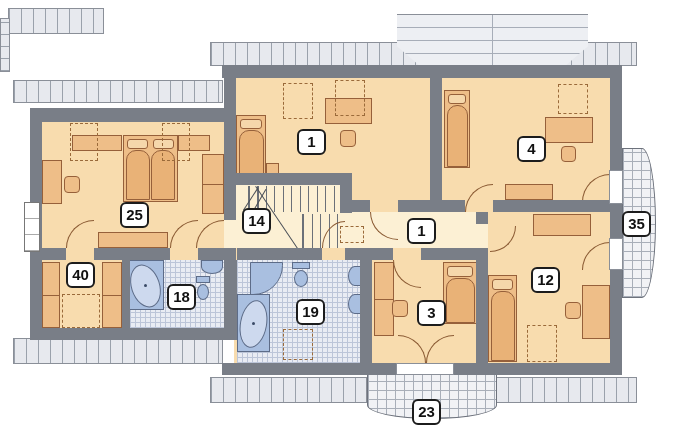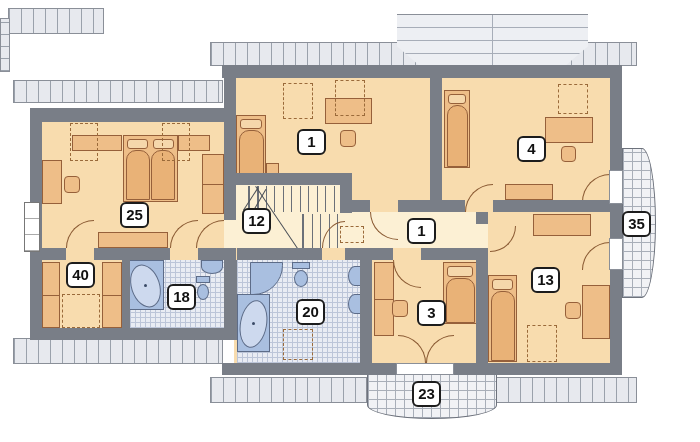--- a/index.html
+++ b/index.html
@@ -195,26 +195,26 @@
   <div class="abs w" style="left:198px;top:248px;width:38px;height:12px"></div>
   <div class="abs w" style="left:122px;top:260px;width:8px;height:68px"></div>
   <div class="abs w" style="left:340px;top:173px;width:12px;height:40px"></div>
   <div class="abs w" style="left:234px;top:173px;width:106px;height:12px"></div>
 
   <div class="abs thr" style="left:609px;top:170px;width:14px;height:34px"></div>
   <div class="abs thr" style="left:609px;top:238px;width:14px;height:32px"></div>
   <div class="abs thr" style="left:396px;top:363px;width:58px;height:12px"></div>
   <div class="abs win" style="left:24px;top:202px;width:16px;height:50px"></div>
 
-  <div class="lbl" style="left:242px;top:208px">12</div>
+  <div class="lbl" style="left:242px;top:208px">14</div>
   <div class="lbl" style="left:407px;top:218px">1</div>
   <div class="lbl" style="left:297px;top:129px">1</div>
   <div class="lbl" style="left:517px;top:136px">4</div>
-  <div class="lbl" style="left:531px;top:267px">13</div>
+  <div class="lbl" style="left:531px;top:267px">12</div>
   <div class="lbl" style="left:417px;top:300px">3</div>
-  <div class="lbl" style="left:296px;top:299px">20</div>
+  <div class="lbl" style="left:296px;top:299px">19</div>
   <div class="lbl" style="left:167px;top:284px">18</div>
   <div class="lbl" style="left:66px;top:262px">40</div>
   <div class="lbl" style="left:120px;top:202px">25</div>
   <div class="lbl" style="left:622px;top:211px">35</div>
-  <div class="lbl" style="left:412px;top:381px">23</div>
+  <div class="lbl" style="left:412px;top:399px">23</div>
 
 </div>
 
 </body></html>

